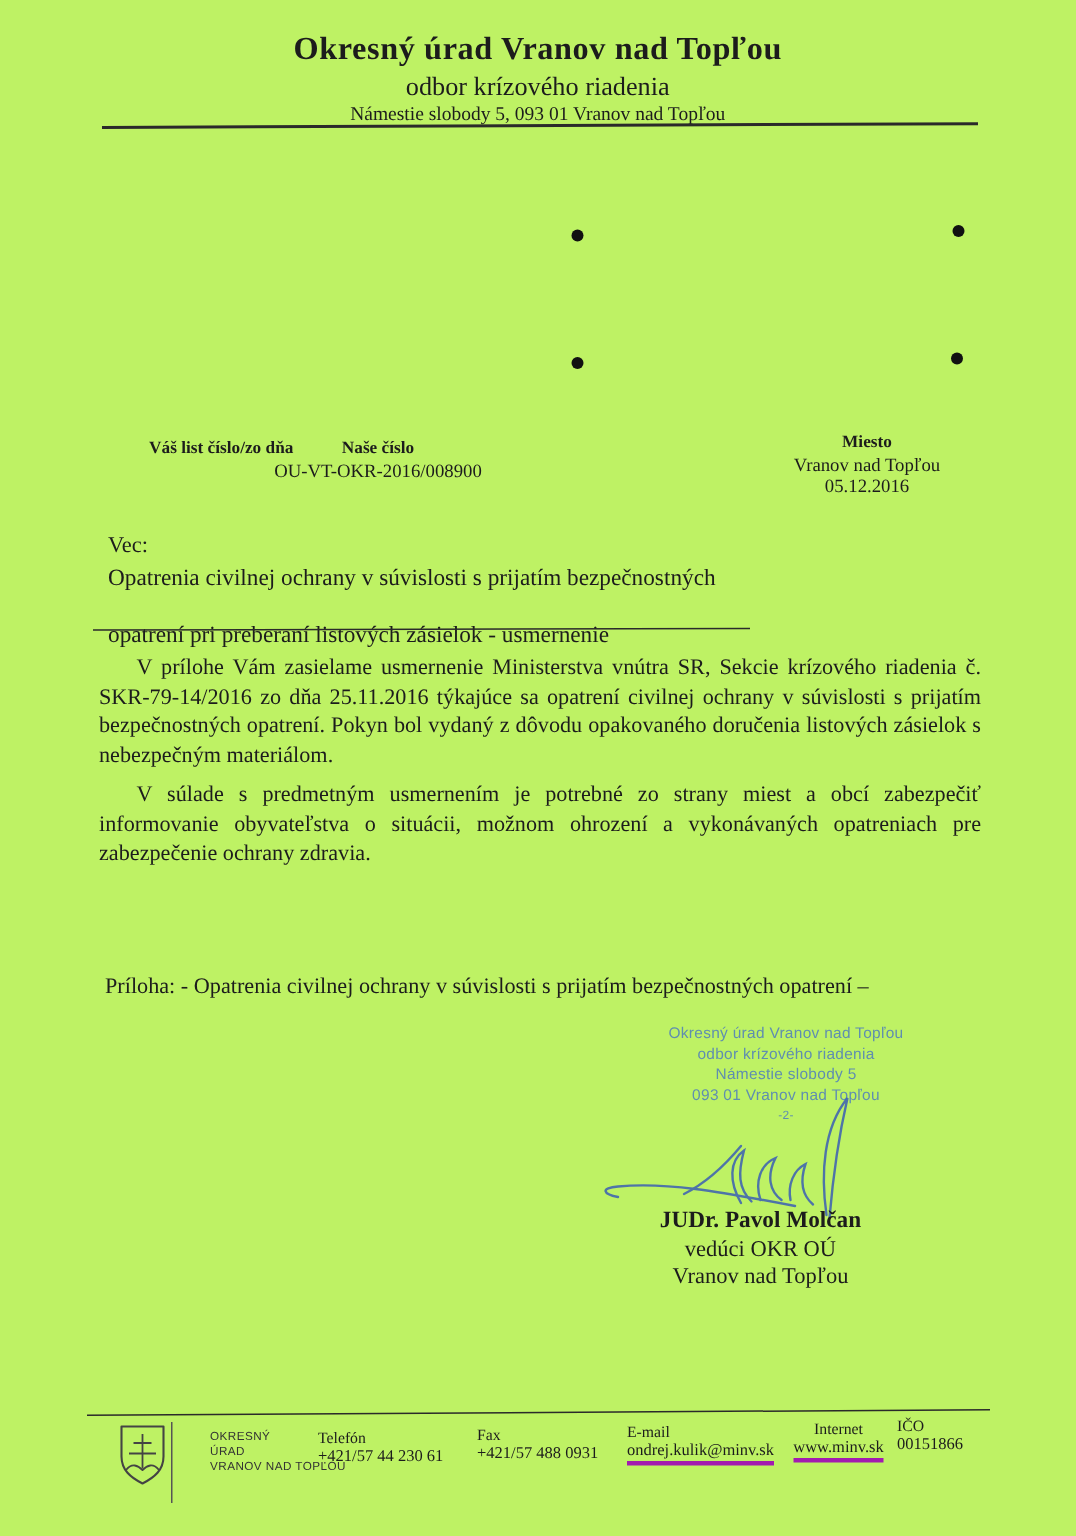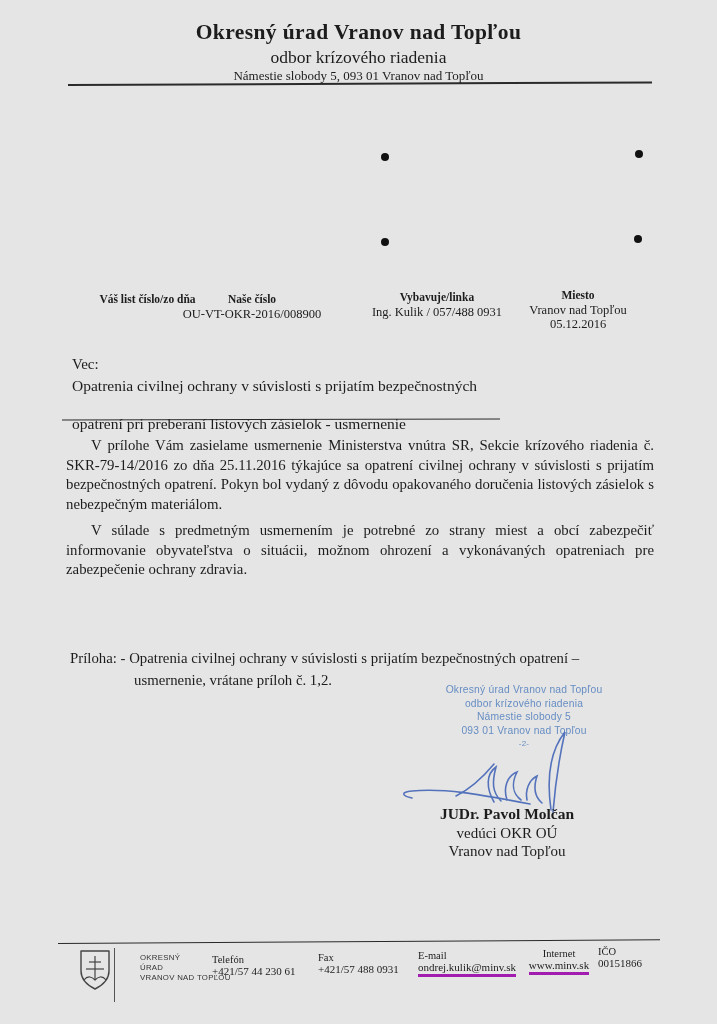--- a/index.html
+++ b/index.html
@@ -1,21 +1,21 @@
 <!DOCTYPE html>
 <html><head>
 <meta charset="utf-8">
 <style>
   * { margin: 0; padding: 0; box-sizing: border-box; }
   html, body { background: #ffffff; }
   .page {
     position: relative;
     width: 717px;
     height: 1024px;
-    background: #e5e5e5;
+    background: #bef264;
     font-family: "Liberation Serif", "DejaVu Serif", serif;
     color: #1c1c1c;
     overflow: hidden;
   }
   .abs { position: absolute; }
 
   
   .hdr-title { top: 20px; left: 0; width: 717px; text-align: center; font-size: 21.5px; font-weight: bold; letter-spacing: 0.4px; }
   .hdr-sub   { top: 47px; left: 0; width: 717px; text-align: center; font-size: 17.5px; }
   .hdr-addr  { top: 68px; left: 0; width: 717px; text-align: center; font-size: 13px; }
@@ -92,40 +92,35 @@
   <div class="abs recipient">
   </div>
 
   <div class="abs ref-col" style="left:60px; top:292px; width:175px;">
     <div class="ref-label">Váš list číslo/zo dňa</div>
   </div>
   <div class="abs ref-col" style="left:178px; top:292px; width:148px;">
     <div class="ref-label">Naše číslo</div>
     <div>OU-VT-OKR-2016/008900</div>
   </div>
-  <div class="abs ref-col" style="left:366px; top:290px; width:142px;">
-    <div class="ref-label">Vybavuje/linka</div>
-    <div>Ing. Kulik / 057/488 0931</div>
-  </div>
   <div class="abs ref-col" style="left:516px; top:288px; width:124px;">
     <div class="ref-label">Miesto</div>
     <div>Vranov nad Topľou</div>
     <div>05.12.2016</div>
   </div>
 
   <div class="abs vec-label">Vec:</div>
   <div class="abs subj1">Opatrenia civilnej ochrany v súvislosti s prijatím bezpečnostných</div>
   <div class="abs subj2">opatrení pri preberaní listových zásielok - usmernenie</div>
   <div class="abs subj-rule"></div>
 
   <div class="abs para para1">V prílohe Vám zasielame usmernenie Ministerstva vnútra SR, Sekcie krízového riadenia č. SKR-79-14/2016 zo dňa 25.11.2016 týkajúce sa opatrení civilnej ochrany v súvislosti s prijatím bezpečnostných opatrení. Pokyn bol vydaný z dôvodu opakovaného doručenia listových zásielok s nebezpečným materiálom.</div>
   <div class="abs para para2">V súlade s predmetným usmernením je potrebné zo strany miest a obcí zabezpečiť informovanie obyvateľstva o situácii, možnom ohrození a vykonávaných opatreniach pre zabezpečenie ochrany zdravia.</div>
 
   <div class="abs attach1">Príloha: - Opatrenia civilnej ochrany v súvislosti s prijatím bezpečnostných opatrení –</div>
-  <div class="abs attach2">usmernenie, vrátane príloh č. 1,2.</div>
 
   <div class="abs stamp" style="color:#4f7dbd;">
     <div>Okresný úrad Vranov nad Topľou</div>
     <div>odbor krízového riadenia</div>
     <div>Námestie slobody 5</div>
     <div>093 01 Vranov nad Topľou</div>
     <div class="page-num">-2-</div>
   </div>
 
   <svg class="abs sig-svg" width="200" height="90" viewBox="0 0 200 90">

